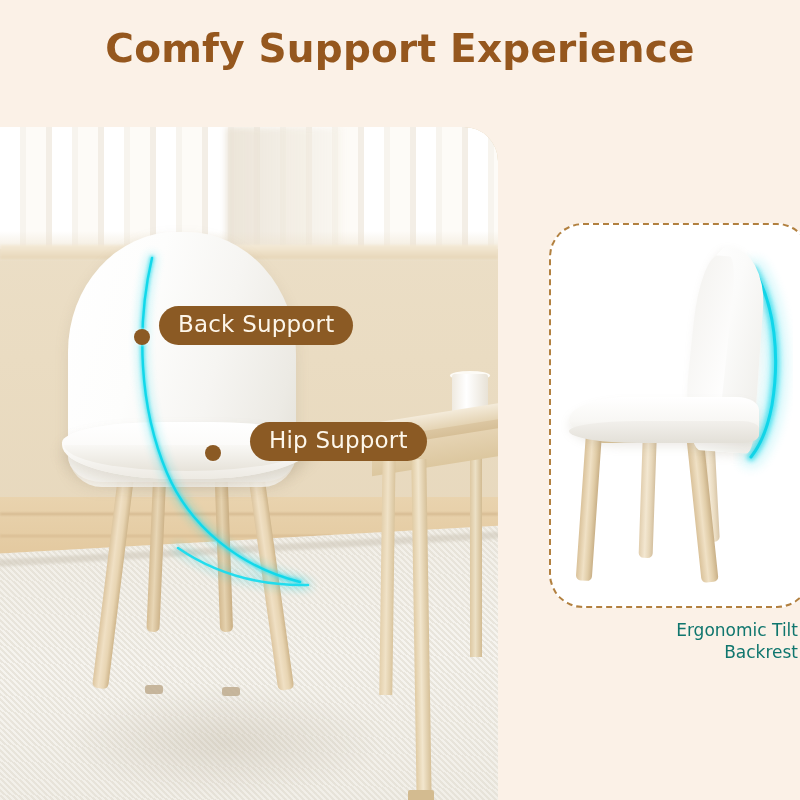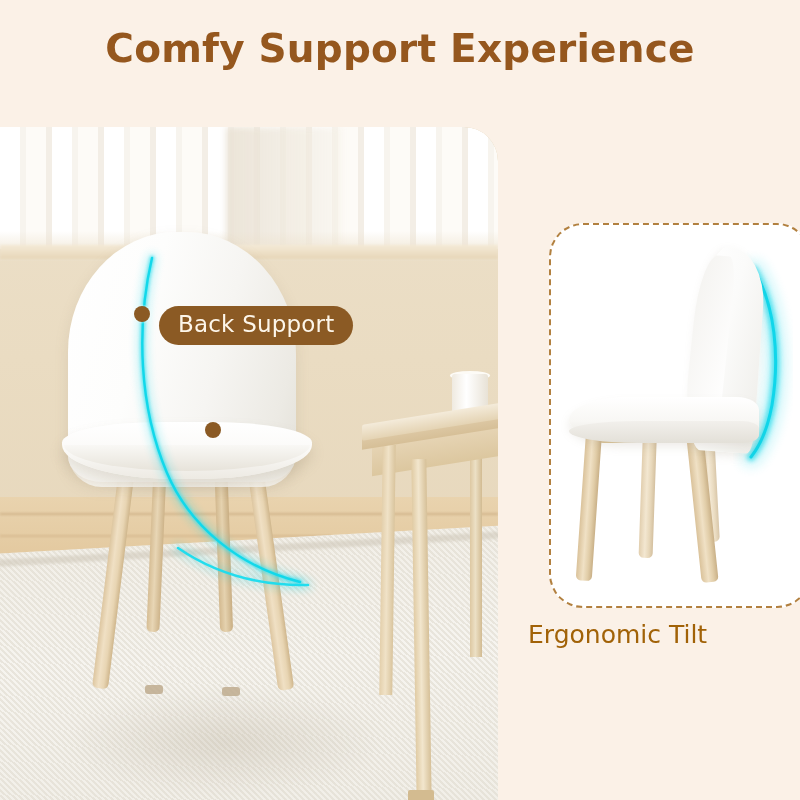--- a/index.html
+++ b/index.html
@@ -262,21 +262,21 @@
     left: 0; top: 0;
     width: 498px; height: 673px;
     overflow: visible;
     pointer-events: none;
   }
 
   
   .callout {
     position: absolute;
     display: flex;
-    align-items: flex-start;
+    align-items: flex-end;
     gap: 9px;
     z-index: 40;
   }
   .callout-dot {
     width: 16px;
     height: 16px;
     border-radius: 50%;
     background: #8b5a24;
     flex: none;
     box-shadow: 0 0 0 1.5px rgba(255,255,255,0.25);
@@ -361,24 +361,24 @@
     position: absolute;
     left: 0; top: 0; width: 262px; height: 385px;
     overflow: visible;
     pointer-events: none;
   }
 
   .inset-caption {
     position: absolute;
     left: 528px; top: 619px;
     width: 270px;
-    text-align: left;
-    font-size: 25px;
+    text-align: right;
+    font-size: 17px;
     line-height: 1.30;
-    color: #a16207;
+    color: #0f766e;
     font-family: "DejaVu Sans", sans-serif;
   }
 </style>
 </head>
 <body>
 
 <div class="page-title">Comfy Support Experience</div>
 
 <div class="photo-panel">
   <div class="photo-inner">
@@ -448,20 +448,21 @@
   </div>
 </div>
 
 <div class="callout" id="callout-back">
   <span class="callout-dot"></span>
   <span class="callout-pill">Back Support</span>
 </div>
 
 <div class="callout" id="callout-hip">
   <span class="callout-dot"></span>
+  <span class="callout-pill">Hip Support</span>
 </div>
 
 <div class="inset-box">
   <div class="inset-stage">
 
     <svg class="s-glow-svg" viewBox="0 0 262 385">
       <defs>
         <filter id="sGlowA" x="-70%" y="-70%" width="240%" height="240%">
           <feGaussianBlur stdDeviation="7"></feGaussianBlur>
         </filter>
@@ -482,13 +483,14 @@
     <div class="s-back"></div>
     <div class="s-back-inner"></div>
     <div class="s-seat"></div>
     <div class="s-seat-edge"></div>
 
   </div>
 </div>
 
 <div class="inset-caption">
   <div>Ergonomic Tilt</div>
+  <div>Backrest</div>
 </div>
 
 </body></html>

